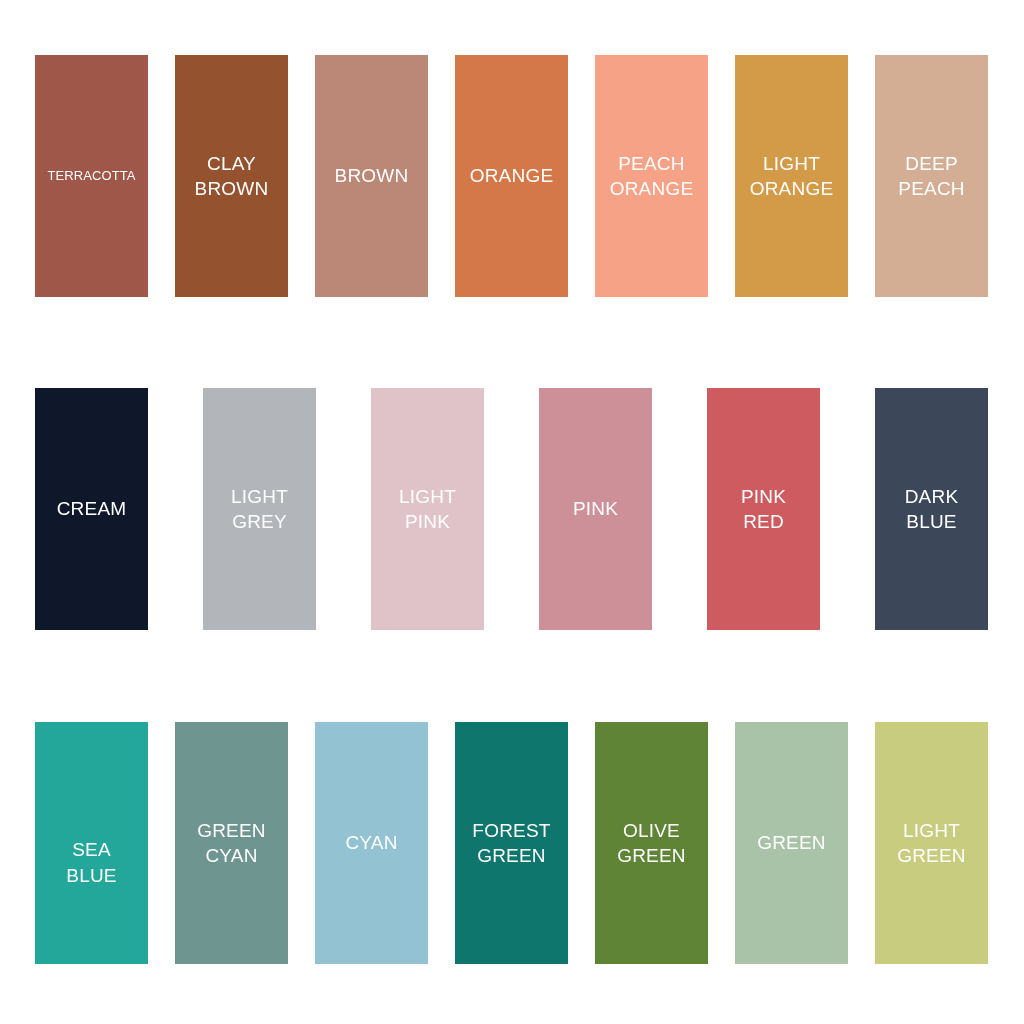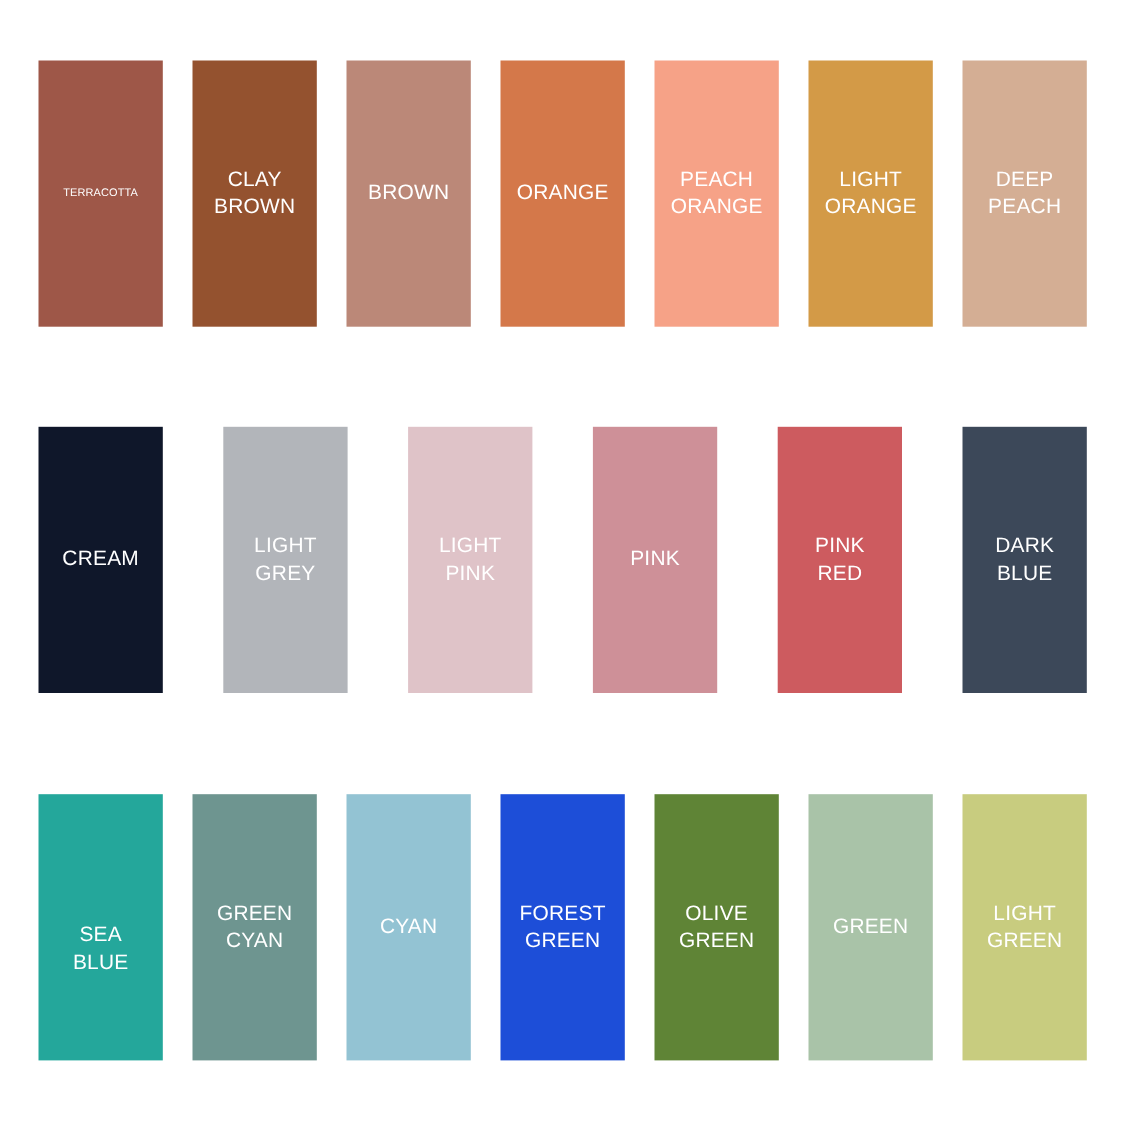--- a/index.html
+++ b/index.html
@@ -57,21 +57,21 @@
     line-height: 1.33;
     font-weight: 400;
     letter-spacing: 0.2px;
     text-align: center;
     white-space: pre-line;
     padding: 0 2px;
     user-select: none;
   }
 
   .swatch-label.compact {
-    font-size: 10px;
+    font-size: 13px;
     letter-spacing: 0.1px;
   }
 </style>
 </head>
 <body style="background: rgb(255, 255, 255);">
 
 <div id="palette-board">
 
   <div class="palette-row" id="palette-row-1">
     <div class="swatch" style="background: rgb(158, 87, 72);">
@@ -131,21 +131,21 @@
       <span class="swatch-label" style="color: rgb(255, 255, 255); margin-top: 39px;">SEA
 BLUE</span>
     </div>
     <div class="swatch" style="background: rgb(110, 149, 144);">
       <span class="swatch-label" style="color: rgb(255, 255, 255);">GREEN
 CYAN</span>
     </div>
     <div class="swatch" style="background: rgb(147, 195, 211);">
       <span class="swatch-label" style="color: rgb(255, 255, 255);">CYAN</span>
     </div>
-    <div class="swatch" style="background: #1d4ed8;">
+    <div class="swatch" style="background: #0f766e;">
       <span class="swatch-label" style="color: rgb(255, 255, 255);">FOREST
 GREEN</span>
     </div>
     <div class="swatch" style="background: rgb(95, 132, 54); justify-content: center;">
       <span class="swatch-label" style="color: rgb(255, 255, 255);">OLIVE
 GREEN</span>
     </div>
     <div class="swatch" style="background: rgb(169, 195, 168);">
       <span class="swatch-label" style="color: rgb(255, 255, 255);">GREEN</span>
     </div>

